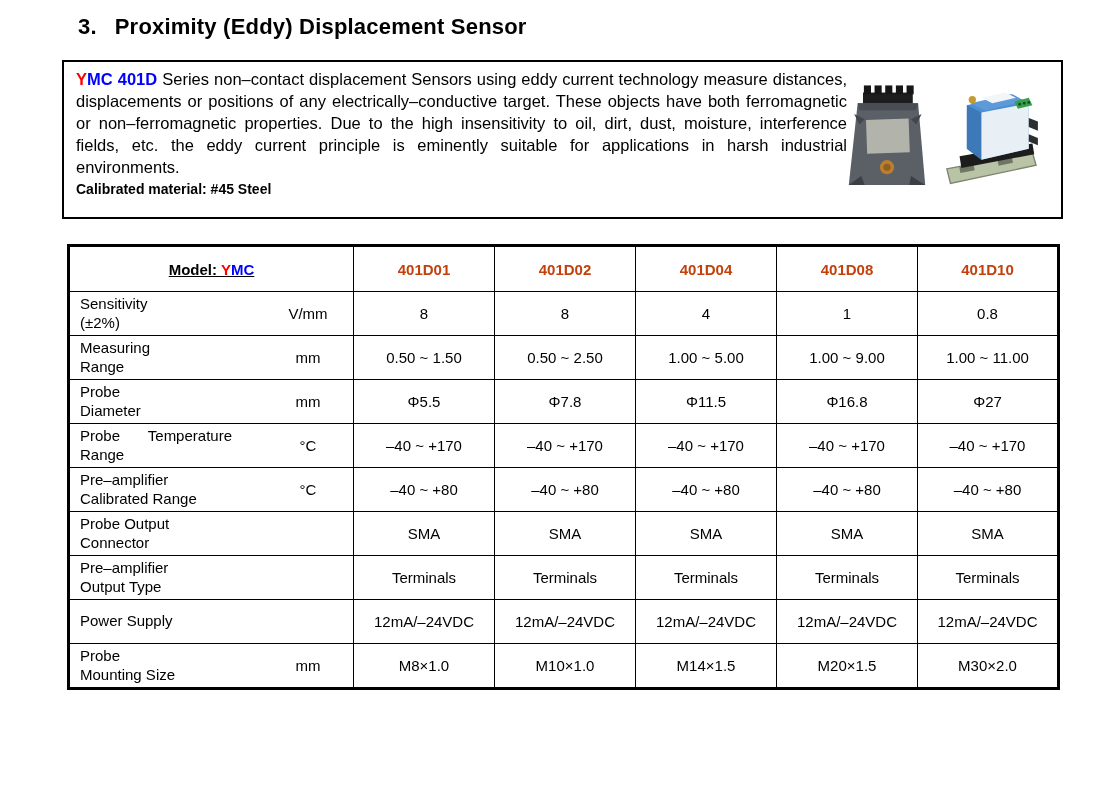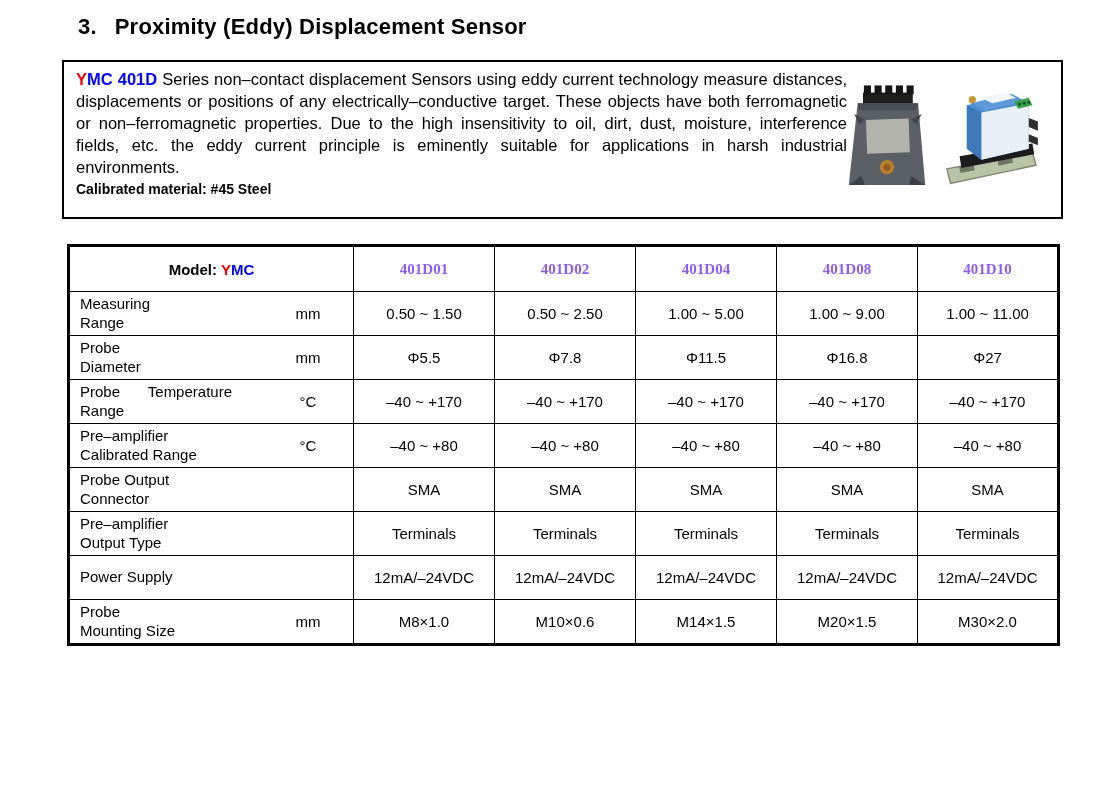--- a/index.html
+++ b/index.html
@@ -21,22 +21,22 @@
   .intro-photos{flex:1;display:flex;align-items:center;justify-content:flex-end;
     gap:18px;padding:12px 6px 0 0;}
 
   
   table.spec{margin:25px 0 0 67px;border-collapse:collapse;table-layout:fixed;width:992px;
     border:3px solid #000;}
   col.c0{width:285px;} col.cv{width:141px;}
   .spec th,.spec td{border:1.5px solid #000;height:43px;padding:0;font-size:15px;
     vertical-align:middle;}
   .spec thead th{height:44px;}
-  .head-model{font-size:17px;font-weight:bold;text-align:center;}
-  .head-col{font-size:17px;font-weight:bold;text-align:center;color:#8b5cf6;font-family:Liberation Serif, serif;}
+  .head-model{font-size:17px;font-weight:bold;text-align:center;text-decoration:underline;}
+  .head-col{font-size:17px;font-weight:bold;text-align:center;color:#c2410c;}
   .cellflex{display:flex;align-items:center;padding-left:10px;}
   .lbl{flex:1;text-align:left;line-height:1.25;}
   .lbl.narrow{flex:none;width:152px;text-align:justify;}
   .lbl-spacer{flex:1;}
   .unit{width:70px;text-align:center;margin-right:10px;flex:none;}
   .c-val{text-align:center;}
 </style>
 </head>
 <body>
 
@@ -114,20 +114,34 @@
         <th class="head-col">401D02</th>
         <th class="head-col">401D04</th>
         <th class="head-col">401D08</th>
         <th class="head-col">401D10</th>
       </tr>
     </thead>
     <tbody>
         <tr>
       <td>
         <div class="cellflex">
+          <span class="lbl">Sensitivity (±2%)</span>
+          <span class="lbl-spacer"></span>
+          <span class="unit">V/mm</span>
+        </div>
+      </td>
+    <td class="c-val">8</td>
+          <td class="c-val">8</td>
+          <td class="c-val">4</td>
+          <td class="c-val">1</td>
+          <td class="c-val">0.8</td>
+        </tr>
+        <tr>
+      <td>
+        <div class="cellflex">
           <span class="lbl">Measuring Range</span>
           <span class="lbl-spacer"></span>
           <span class="unit">mm</span>
         </div>
       </td>
     <td class="c-val">0.50 ~ 1.50</td>
           <td class="c-val">0.50 ~ 2.50</td>
           <td class="c-val">1.00 ~ 5.00</td>
           <td class="c-val">1.00 ~ 9.00</td>
           <td class="c-val">1.00 ~ 11.00</td>
@@ -218,21 +232,21 @@
         </tr>
         <tr>
       <td>
         <div class="cellflex">
           <span class="lbl">Probe Mounting Size</span>
           <span class="lbl-spacer"></span>
           <span class="unit">mm</span>
         </div>
       </td>
     <td class="c-val">M8×1.0</td>
-          <td class="c-val">M10×0.6</td>
+          <td class="c-val">M10×1.0</td>
           <td class="c-val">M14×1.5</td>
           <td class="c-val">M20×1.5</td>
           <td class="c-val">M30×2.0</td>
         </tr>
       </tbody>
   </table>
 
 </div>
 
 </body></html>

